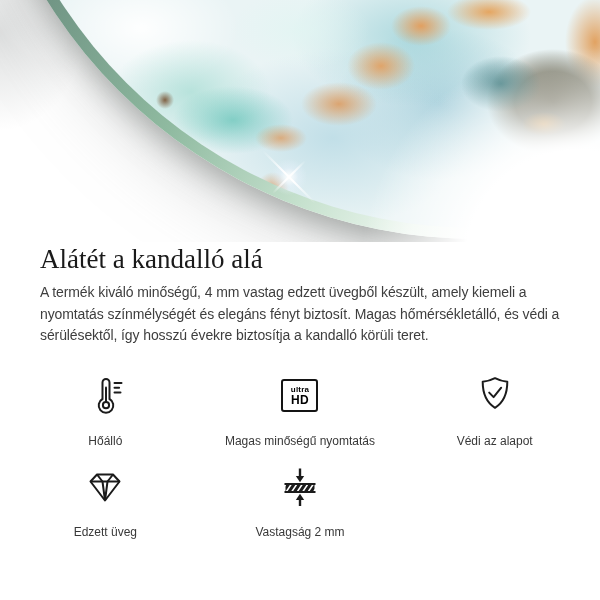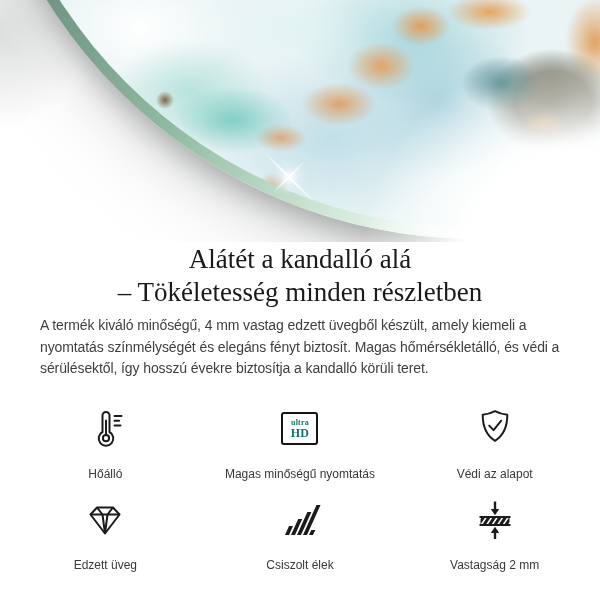--- a/index.html
+++ b/index.html
@@ -61,59 +61,58 @@
     content:"";position:absolute;left:35.7px;top:14px;width:2.6px;height:46px;border-radius:2px;
     background:linear-gradient(180deg, rgba(255,255,255,0), rgba(255,255,255,.95) 42% 58%, rgba(255,255,255,0));
   }
 
   
   .title{
     margin:0 40px;padding-top:1px;
     font-family:"Liberation Serif","DejaVu Serif",serif;
     font-weight:400;font-size:27px;line-height:33px;color:#1a1a1a;
   }
-  .title span{display:block;text-align:center;}
+  .title span{display:block;}
   .desc{
     margin:6px 40px 0;max-width:542px;
     font-size:14px;line-height:21.5px;letter-spacing:-0.1px;color:#3e3e3e;
   }
 
   
   .features{
     display:grid;grid-template-columns:repeat(3,1fr);row-gap:16px;
     width:584px;margin:26px auto 0;
   }
   .feature{display:flex;flex-direction:column;align-items:center;}
   .icon-box{width:46px;height:46px;display:flex;align-items:center;justify-content:center;}
   .icon-box svg{display:block;}
   .f-label{margin-top:15px;font-size:12px;color:#383838;white-space:nowrap;}
   .uhd{
     width:33px;height:29px;border:2.5px solid #141414;border-radius:3px;
     display:flex;flex-direction:column;align-items:center;justify-content:center;
-    line-height:1;color:#0f766e;font-family:Liberation Serif, serif;
+    line-height:1;color:#000000;
   }
   .uhd-top{font-size:8px;font-weight:700;letter-spacing:.2px;}
   .uhd-hd{font-size:12px;font-weight:700;letter-spacing:.3px;}
 </style>
 </head>
 <body>
 
 <div class="page">
 
   <div class="hero">
     <div class="tl-shade"></div>
     <div class="edge-circle"></div>
     <div class="marble-circle"></div>
     <div class="fade"></div>
     <div class="sparkle"></div>
   </div>
 
   <h1 class="title">
     <span>Alátét a kandalló alá</span>
-    <span>– Tökéletesség minden részletben</span>
   </h1>
 
   <p class="desc">A termék kiváló minőségű, 4 mm vastag edzett üvegből készült, amely kiemeli a nyomtatás színmélységét és elegáns fényt biztosít. Magas hőmérsékletálló, és védi a sérülésektől, így hosszú évekre biztosítja a kandalló körüli teret.</p>
 
   <div class="features">
 
     <div class="feature">
       <div class="icon-box">
         <svg width="44" height="44" viewBox="0 0 44 44" fill="none" stroke="#1b1b1b" stroke-width="2">
           <path d="M19.5 8.5a3.5 3.5 0 0 1 7 0V25a7.3 7.3 0 1 1-7 0Z"></path>
@@ -149,32 +148,20 @@
       <div class="icon-box">
         <svg width="44" height="44" viewBox="0 0 44 44" fill="none" stroke="#1b1b1b" stroke-width="2">
           <path d="M14 9.5h16l6.5 7L22 35.5 7.5 16.5Z" stroke-linejoin="round"></path>
           <path d="M7.5 16.5h29" stroke-linejoin="round"></path>
           <path d="M14 9.5l5.5 7M30 9.5l-5.5 7M19.5 16.5L22 35.5M24.5 16.5L22 35.5" stroke-linejoin="round"></path>
         </svg>
       </div>
       <div class="f-label">Edzett üveg</div>
     </div>
 
-    <div class="feature">
-      <div class="icon-box">
-        <svg width="44" height="44" viewBox="0 0 44 44" fill="#1b1b1b">
-          <path d="M7 37 L11 28 L15 28 L11 37 Z"></path>
-          <path d="M13 37 L20.2 21 L24.2 21 L17 37 Z"></path>
-          <path d="M19 37 L29.4 14 L33.4 14 L23 37 Z"></path>
-          <path d="M25 37 L38.5 7 L42.5 7 L29 37 Z"></path>
-          <path d="M31 37 L33.3 32 L37.3 32 L35 37 Z"></path>
-        </svg>
-      </div>
-      <div class="f-label">Csiszolt élek</div>
-    </div>
 
     <div class="feature">
       <div class="icon-box">
         <svg width="44" height="44" viewBox="0 0 44 44">
           <defs>
               <clipPath id="barclip">
                 <rect x="7.5" y="20" width="29" height="6"></rect>
               </clipPath>
             </defs>
           <path d="M22 3.5v8" stroke="#1b1b1b" stroke-width="2.4"></path>

